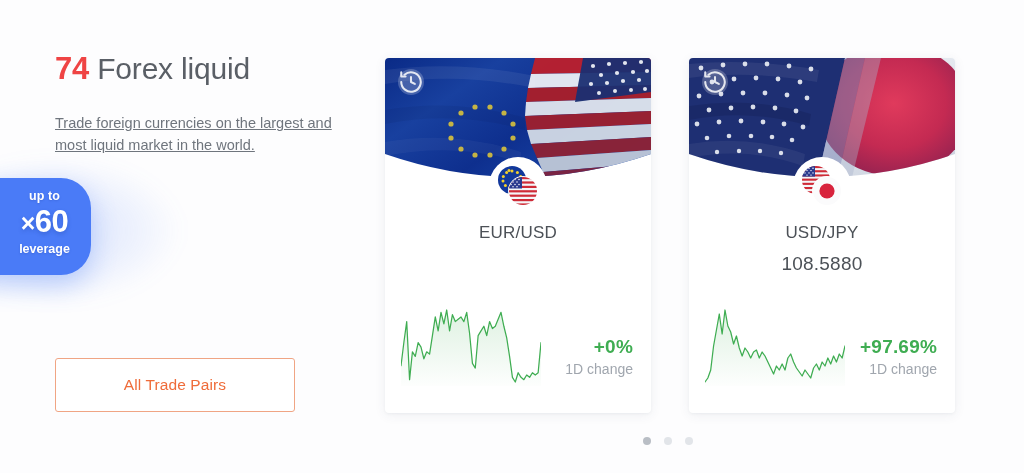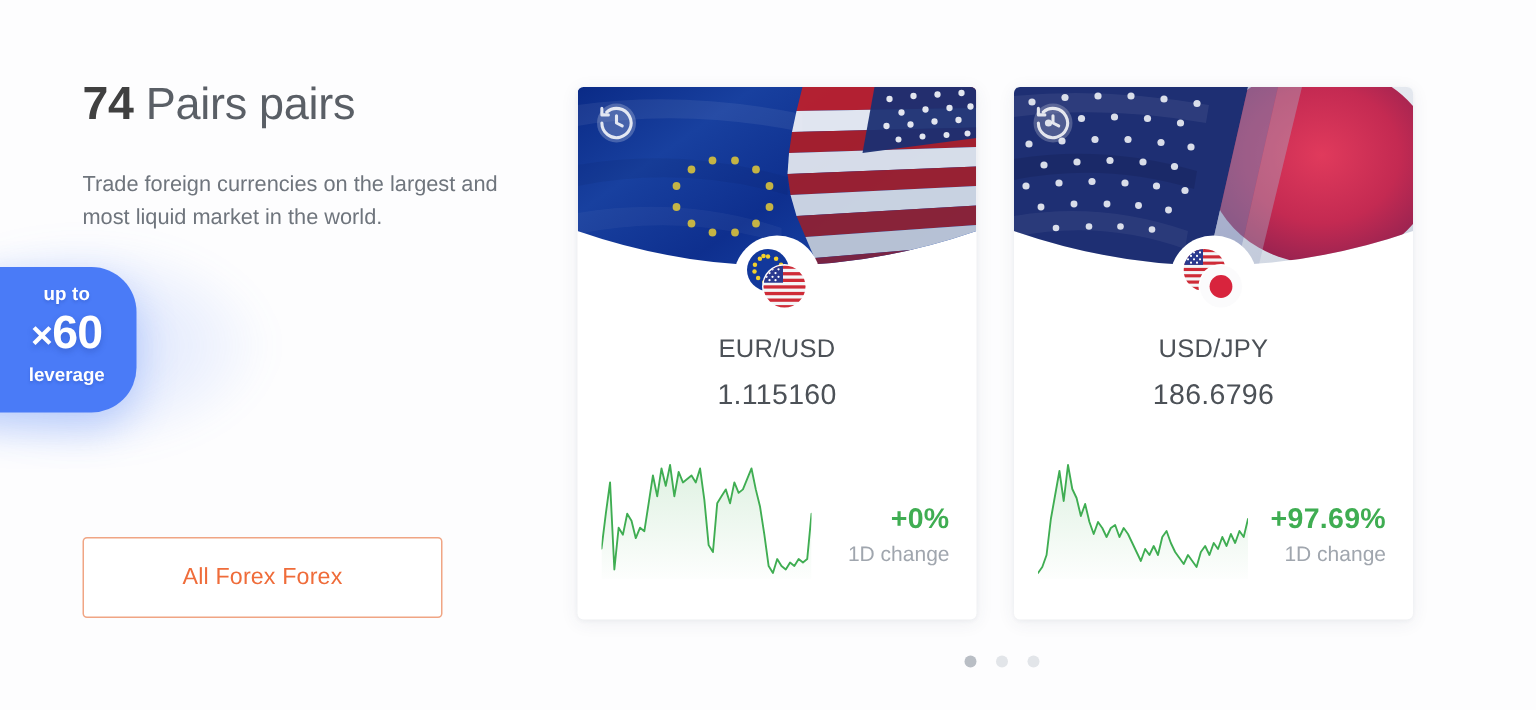--- a/index.html
+++ b/index.html
@@ -33,33 +33,34 @@
     top: 50px;
     font-size: 30px;
     line-height: 38px;
     color: #5a5f66;
     font-weight: 400;
     letter-spacing: -0.2px;
     white-space: nowrap;
   }
   .headline .num {
     font-weight: 700;
-    color: #404040;
+    color: #ef4444;
     font-size: 31px;
   }
 
   .subcopy {
     position: absolute;
     left: 55px;
     top: 112px;
     width: 280px;
     font-size: 14.5px;
     line-height: 22px;
     color: #6f757d;
     font-weight: 400;
+    text-decoration: underline;
   }
 
   
   .badge-glow {
     position: absolute;
     left: -70px;
     top: 158px;
     width: 250px;
     height: 145px;
     border-radius: 50%;
@@ -145,21 +146,21 @@
     width: 266px;
     height: 355px;
     background: #ffffff;
     border-radius: 4px;
     box-shadow: 0 2px 12px rgba(60,70,100,0.075),
                 0 1px 3px rgba(60,70,100,0.05);
     overflow: hidden;
     text-decoration: underline;
   }
   .card-1 { left: 0px; }
-  .card-2 { left: 291px; }
+  .card-2 { left: 304px; }
 
   
   .banner {
     position: relative;
     width: 100%;
     height: 132px;
     overflow: hidden;
   }
   .banner svg { display: block; width: 100%; height: 132px; }
 
@@ -259,34 +260,34 @@
     cursor: pointer;
   }
   .dot.active { background: #b9bec5; }
 </style>
 </head>
 <body>
 
 <div class="left-col">
 
   <h1 class="headline">
-    <span class="num">74</span><span> Pairs pairs</span>
+    <span class="num">74</span><span> Forex liquid</span>
   </h1>
 
   <p class="subcopy">Trade foreign currencies on the largest and most liquid market in the world.</p>
 
   <div class="badge-glow"></div>
 
   <div class="leverage-badge">
     <div class="lev-top">up to</div>
     <div class="lev-mid"><span class="x">×</span><span>60</span></div>
     <div class="lev-bot">leverage</div>
   </div>
 
-  <button class="cta-btn">All Forex Forex</button>
+  <button class="cta-btn">All Trade Pairs</button>
 </div>
 
 <div class="cards-area">
 
   <div class="card card-1">
     <div class="banner">
       <svg viewBox="0 0 266 132" preserveAspectRatio="none" aria-hidden="true">
         <defs>
           <linearGradient id="euG" x1="0" y1="0" x2="1" y2="0.7">
             <stop offset="0%" stop-color="#0a2a86"></stop>
@@ -418,21 +419,20 @@
                 <circle cx="24" cy="20.5" r="0.75"></circle>
               <circle cx="18" cy="22.8" r="0.75"></circle>
                 <circle cx="22" cy="22.8" r="0.75"></circle>
             </g>
           </g>
         </g>
       </svg>
     </div>
 
     <div class="pair-name">EUR/USD</div>
-    <div class="pair-price">1.115160</div>
 
     <div class="spark-wrap">
       <svg viewBox="0 0 140 80" preserveAspectRatio="none" aria-hidden="true">
         <defs>
           <linearGradient id="fill1" x1="0" y1="0" x2="0" y2="1">
             <stop offset="0%" stop-color="#3fad52" stop-opacity="0.17"></stop>
             <stop offset="100%" stop-color="#3fad52" stop-opacity="0.01"></stop>
           </linearGradient>
         </defs>
         <path class="spark-area" fill="url(#fill1)" d="M0.00,59.74 L2.86,36.52 L5.71,15.61 L8.57,73.68 L11.43,45.81 L14.29,50.45 L17.14,36.52 L20.00,41.16 L22.86,52.77 L25.71,45.81 L28.57,48.13 L31.43,29.55 L34.29,10.97 L37.14,24.90 L40.00,6.32 L42.86,17.94 L45.71,4.00 L48.57,24.90 L51.43,8.65 L54.29,15.61 L57.14,13.29 L60.00,10.97 L62.86,15.61 L65.71,6.32 L68.57,27.23 L71.43,57.42 L74.29,62.06 L77.14,29.55 L80.00,24.90 L82.86,20.26 L85.71,29.55 L88.57,15.61 L91.43,22.58 L94.29,20.26 L97.14,13.29 L100.00,6.32 L102.86,20.26 L105.71,31.87 L108.57,50.45 L111.43,71.35 L114.29,76.00 L117.14,66.71 L120.00,71.35 L122.86,73.68 L125.71,69.03 L128.57,71.35 L131.43,66.71 L134.29,69.03 L137.14,66.71 L140.00,36.52 L140,80 L0,80 Z"></path>
@@ -567,21 +567,21 @@
 
         <g>
           <circle cx="28" cy="27" r="15" fill="#ffffff"></circle>
           <circle cx="28" cy="27" r="14" fill="#fbfbfc"></circle>
           <circle cx="28" cy="27" r="7.6" fill="#d8243d"></circle>
         </g>
       </svg>
     </div>
 
     <div class="pair-name">USD/JPY</div>
-    <div class="pair-price">186.6796</div>
+    <div class="pair-price">108.5880</div>
 
     <div class="spark-wrap">
       <svg viewBox="0 0 140 80" preserveAspectRatio="none" aria-hidden="true">
         <defs>
           <linearGradient id="fill2" x1="0" y1="0" x2="0" y2="1">
             <stop offset="0%" stop-color="#3fad52" stop-opacity="0.17"></stop>
             <stop offset="100%" stop-color="#3fad52" stop-opacity="0.01"></stop>
           </linearGradient>
         </defs>
         <path class="spark-area" fill="url(#fill2)" d="M0.00,76.00 L2.86,72.00 L5.71,64.00 L8.57,40.00 L11.43,24.00 L14.29,8.00 L17.14,28.00 L20.00,4.00 L22.86,20.00 L25.71,26.00 L28.57,38.00 L31.43,30.00 L34.29,42.00 L37.14,50.00 L40.00,42.00 L42.86,46.00 L45.71,52.00 L48.57,46.00 L51.43,44.00 L54.29,52.00 L57.14,46.00 L60.00,50.00 L62.86,56.00 L65.71,62.00 L68.57,68.00 L71.43,60.00 L74.29,64.00 L77.14,58.00 L80.00,64.00 L82.86,52.00 L85.71,48.00 L88.57,56.00 L91.43,62.00 L94.29,66.00 L97.14,70.00 L100.00,64.00 L102.86,68.00 L105.71,72.00 L108.57,62.00 L111.43,58.00 L114.29,64.00 L117.14,56.00 L120.00,60.00 L122.86,52.00 L125.71,58.00 L128.57,50.00 L131.43,56.00 L134.29,48.00 L137.14,52.00 L140.00,40.00 L140,80 L0,80 Z"></path>

